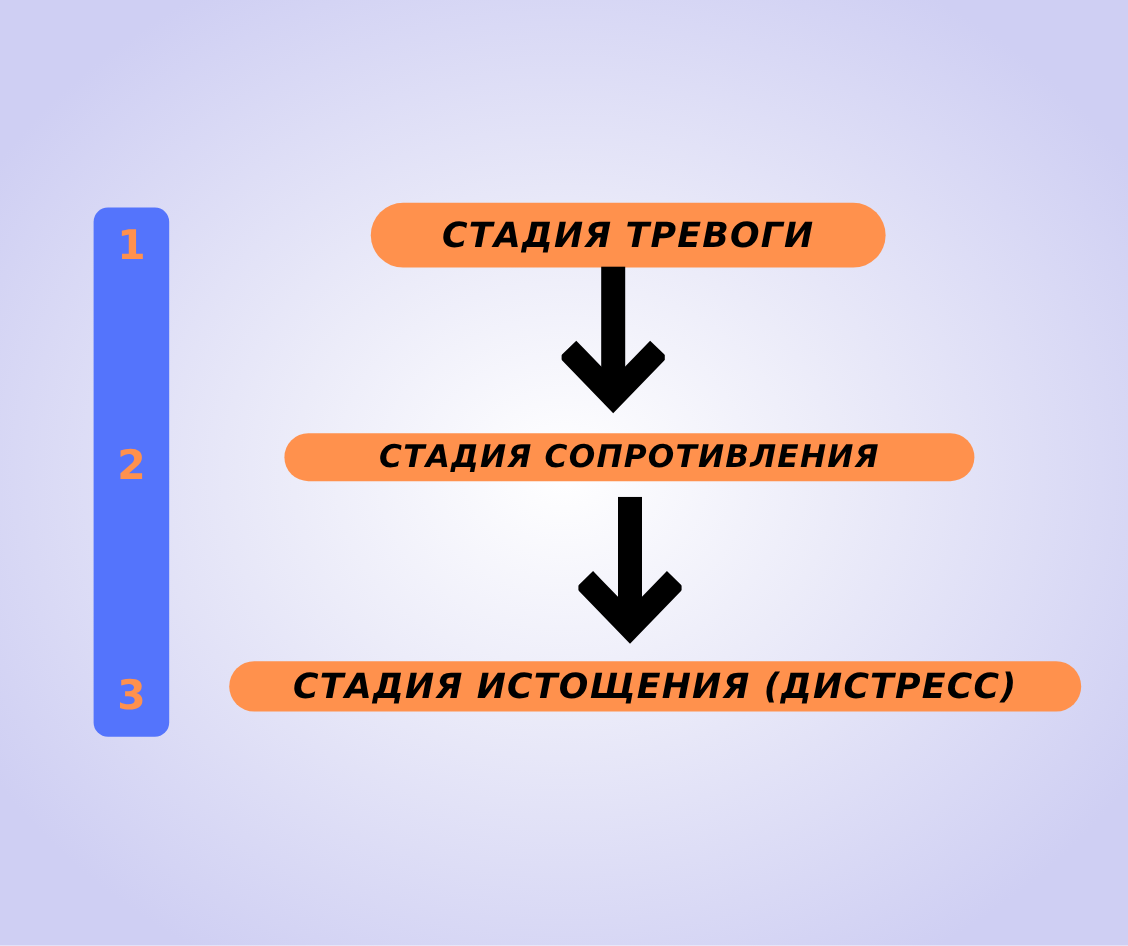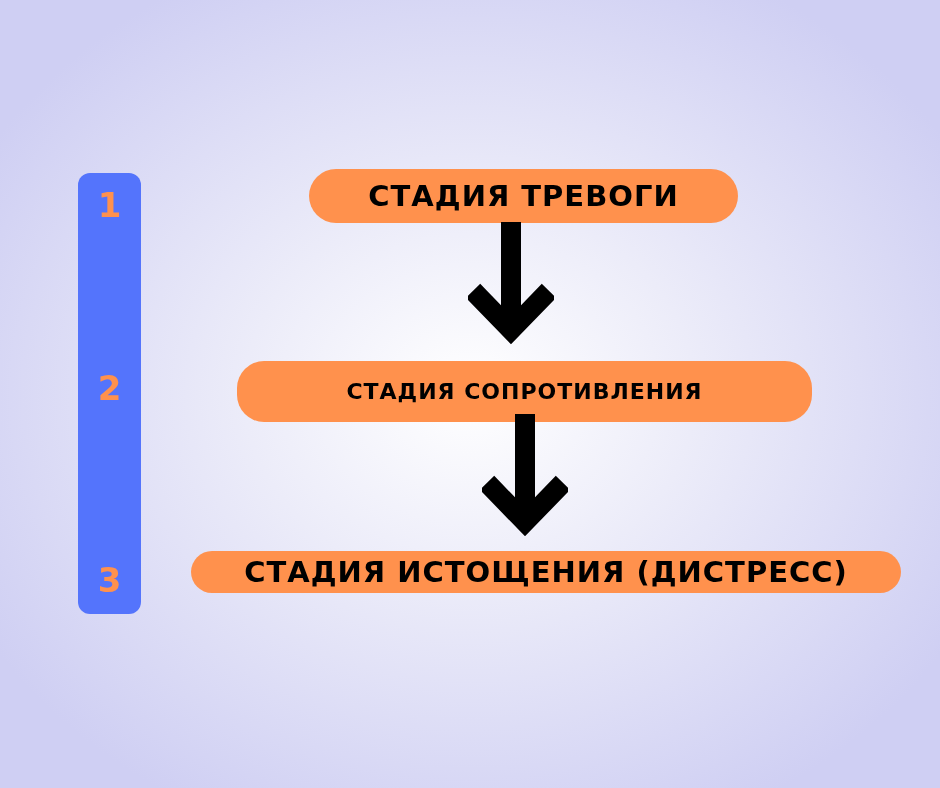--- a/index.html
+++ b/index.html
@@ -13,40 +13,40 @@
     background: #5474fc; border-radius: 12px;
   }
   .num {
     position: absolute; left: 0; width: 63px; text-align: center;
     color: #ff914d; font-weight: bold; font-size: 34px; line-height: 40px;
   }
   .pill {
     position: absolute; background: #ff914d; color: #000;
     font-weight: bold; text-transform: uppercase;
     display: flex; align-items: center; justify-content: center;
-    letter-spacing: 1px; white-space: nowrap;
+    letter-spacing: 1px; white-space: nowrap; font-style: italic;
   }
   .arrow { position: absolute; }
 </style>
 </head>
 <body>
 
 <div class="bar">
   <div class="num" style="top:12px;">1</div>
   <div class="num" style="top:195px;">2</div>
   <div class="num" style="top:387px;">3</div>
 </div>
 
 <div class="pill" style="left:309px; top:169px; width:429px; height:54px; border-radius:27px; font-size:29px;">СТАДИЯ ТРЕВОГИ</div>
 
 <svg class="arrow" style="left:468px; top:222px;" width="86" height="126" viewBox="0 0 86 126">
   <rect x="33" y="0" width="20" height="110" fill="#000"></rect>
   <polyline points="12,76 43,108 74,76" fill="none" stroke="#000" stroke-width="20" stroke-linecap="square" stroke-linejoin="miter"></polyline>
 </svg>
 
-<div class="pill" style="left:237px; top:361px; width:575px; height:61px; border-radius:27px; font-size:22px;">СТАДИЯ СОПРОТИВЛЕНИЯ</div>
+<div class="pill" style="left:237px; top:361px; width:575px; height:40px; border-radius:27px; font-size:26px;">СТАДИЯ СОПРОТИВЛЕНИЯ</div>
 
 <svg class="arrow" style="left:482px; top:414px;" width="86" height="126" viewBox="0 0 86 126">
   <rect x="33" y="0" width="20" height="110" fill="#000"></rect>
   <polyline points="12,76 43,108 74,76" fill="none" stroke="#000" stroke-width="20" stroke-linecap="square" stroke-linejoin="miter"></polyline>
 </svg>
 
 <div class="pill" style="left:191px; top:551px; width:710px; height:42px; border-radius:29px; font-size:29px;">СТАДИЯ ИСТОЩЕНИЯ (ДИСТРЕСС)</div>
 
 </body></html>

